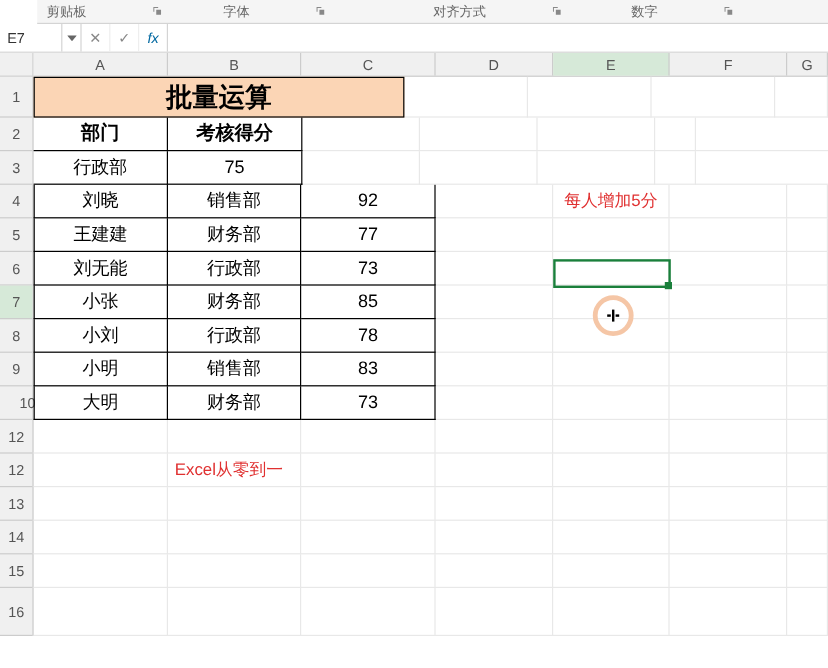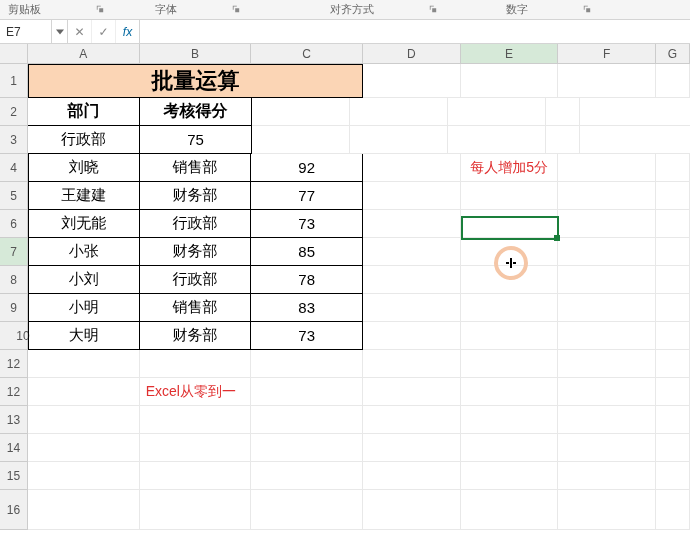--- a/index.html
+++ b/index.html
@@ -1,19 +1,19 @@
 <!DOCTYPE html>
 <html><head>
 <meta charset="utf-8">
 <style>
 * { margin: 0; padding: 0; box-sizing: border-box; }
 body { font-family: "Microsoft YaHei", Arial, sans-serif; font-size: 12px; background: #fff; user-select: none; color: #333; }
 
 
-.ribbon { height: 20px; background: #f5f5f5; border-bottom: 1px solid #d4d4d4; display: flex; align-items: center; position: relative; }
+.ribbon { height: 20px; background: #f5f5f5; border-bottom: 1px solid #d4d4d4; display: flex; align-items: center; position: relative; margin-left: 31px; }
 .ribbon-group { position: absolute; font-size: 11px; color: #666; }
 .ribbon-launcher { width: 12px; height: 12px; display: inline-flex; align-items: center; justify-content: center; color: #888; margin-left: 50px; cursor: pointer; }
 .ribbon-launcher svg { width: 8px; height: 8px; }
 
 
 .namebar { height: 24px; border-bottom: 1px solid #d4d4d4; display: flex; align-items: stretch; background: #fff; }
 .namebox { width: 52px; border-right: 1px solid #d4d4d4; display: flex; align-items: center; padding: 0 6px; font-size: 12px; }
 .name-dd { width: 16px; border-right: 1px solid #d4d4d4; display: flex; align-items: center; justify-content: center; cursor: pointer; }
 .fx-btn { width: 24px; display: flex; align-items: center; justify-content: center; color: #888; border-right: 1px solid #eee; cursor: pointer; }
 .fx-label { width: 24px; display: flex; align-items: center; justify-content: center; font-style: italic; color: #0369a1; border-right: 1px solid #d4d4d4; }
@@ -73,21 +73,21 @@
     </span>
   </div>
   <div class="ribbon-group" style="left:330px">
     <span>对齐方式</span>
     <span class="ribbon-launcher">
       <svg viewBox="0 0 10 10">
           <path d="M1 1h5v1H2v4H1z M4 4h5v5H4z" fill="#888"></path>
         </svg>
     </span>
   </div>
-  <div class="ribbon-group" style="left:506px">
+  <div class="ribbon-group" style="left:495px">
     <span>数字</span>
     <span class="ribbon-launcher">
       <svg viewBox="0 0 10 10">
           <path d="M1 1h5v1H2v4H1z M4 4h5v5H4z" fill="#888"></path>
         </svg>
     </span>
   </div>
 </div>
 
 <div class="namebar">
@@ -126,21 +126,21 @@
       <div style="height: 28px;">9</div>
       <div style="height: 28px; padding-left: 19px;">10</div>
       <div style="height: 28px;">12</div>
       <div style="height: 28px;">12</div>
       <div style="height: 28px;">13</div>
       <div style="height: 28px;">14</div>
       <div style="height: 28px;">15</div>
       <div style="height: 40px;">16</div>
     </div>
   <div class="cells" id="cells">
-      <div class="cellrow" style="height: 34px;">
+      <div class="cellrow" style="height: 34px; gap: 13px;">
         <div class="cell titlecell btop bleft bright bbot" style="width: 336px; height: 34px;">批量运算</div>
         <div class="cell " style="width: 98px; height: 34px;"></div>
         <div class="cell " style="width: 98px; height: 34px;"></div>
         <div class="cell " style="width: 98px; height: 34px;"></div>
         <div class="cell " style="width: 34px; height: 34px;"></div>
       </div>
       <div class="cellrow" style="height: 28px;">
         <div class="cell hdrcell bright bbot" style="width: 112px; height: 28px;">部门</div>
         <div class="cell hdrcell bright bbot" style="width: 112px; height: 28px;">考核得分</div>
         <div class="cell " style="width: 98px; height: 28px;"></div>

